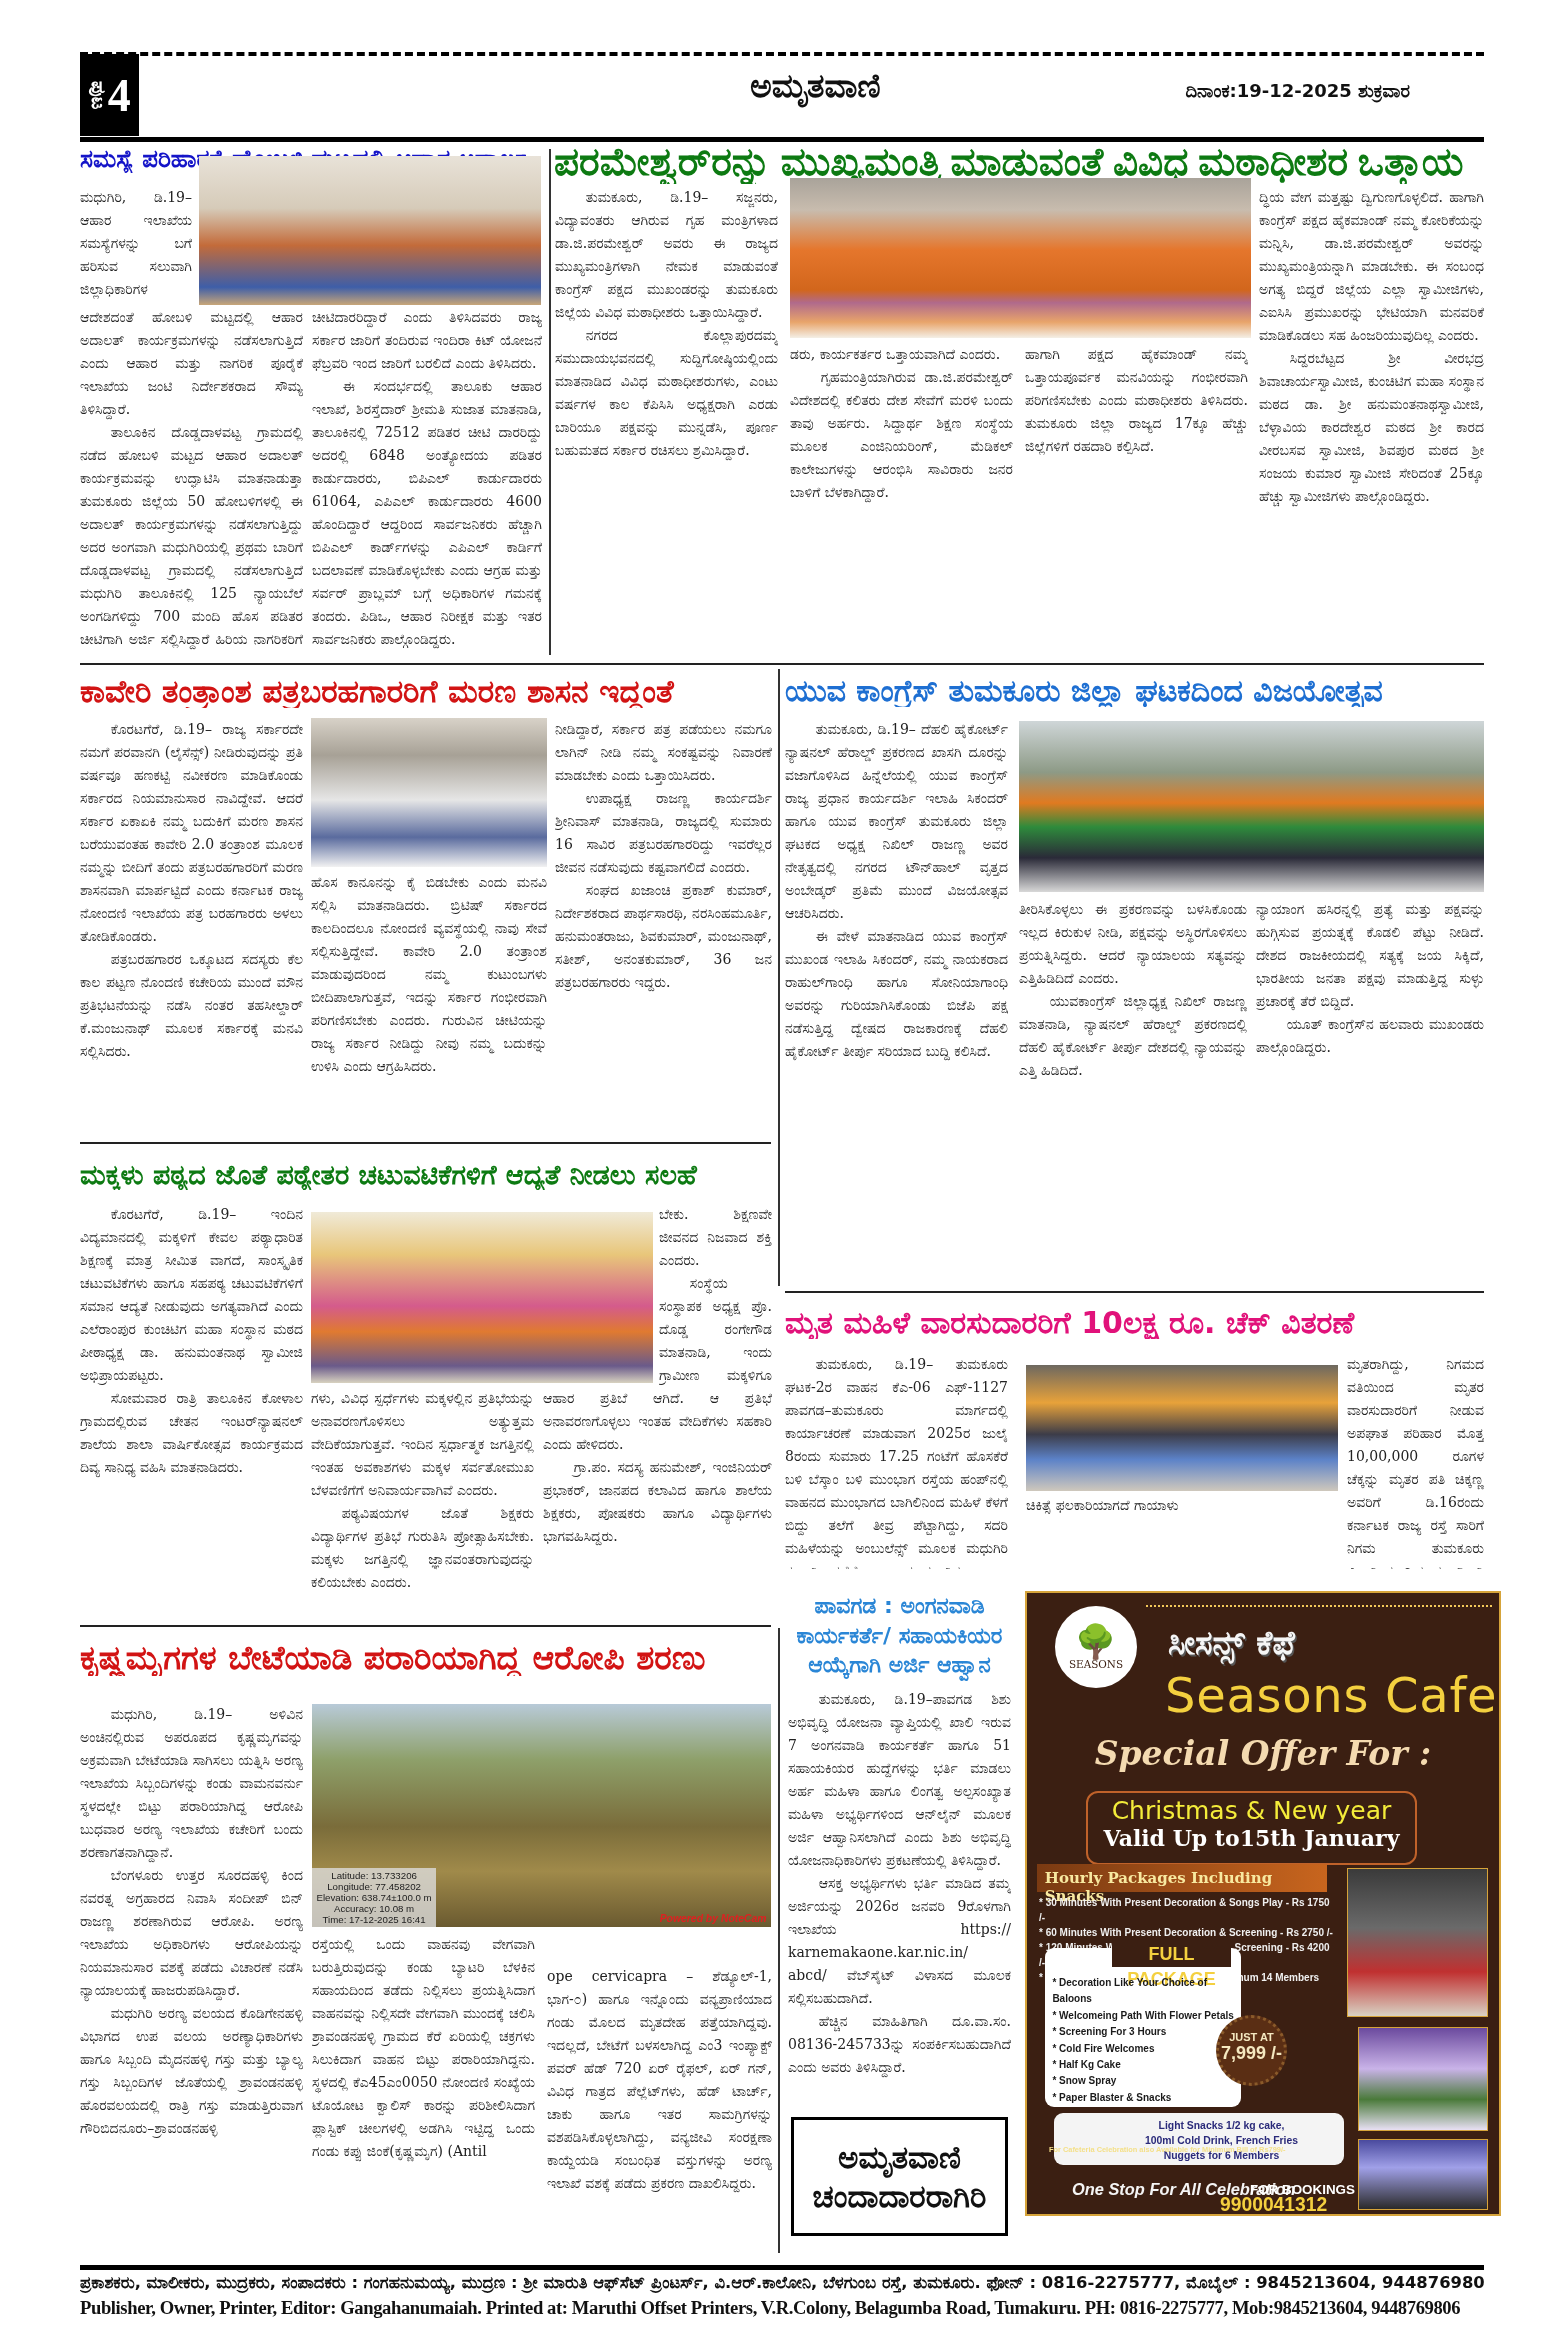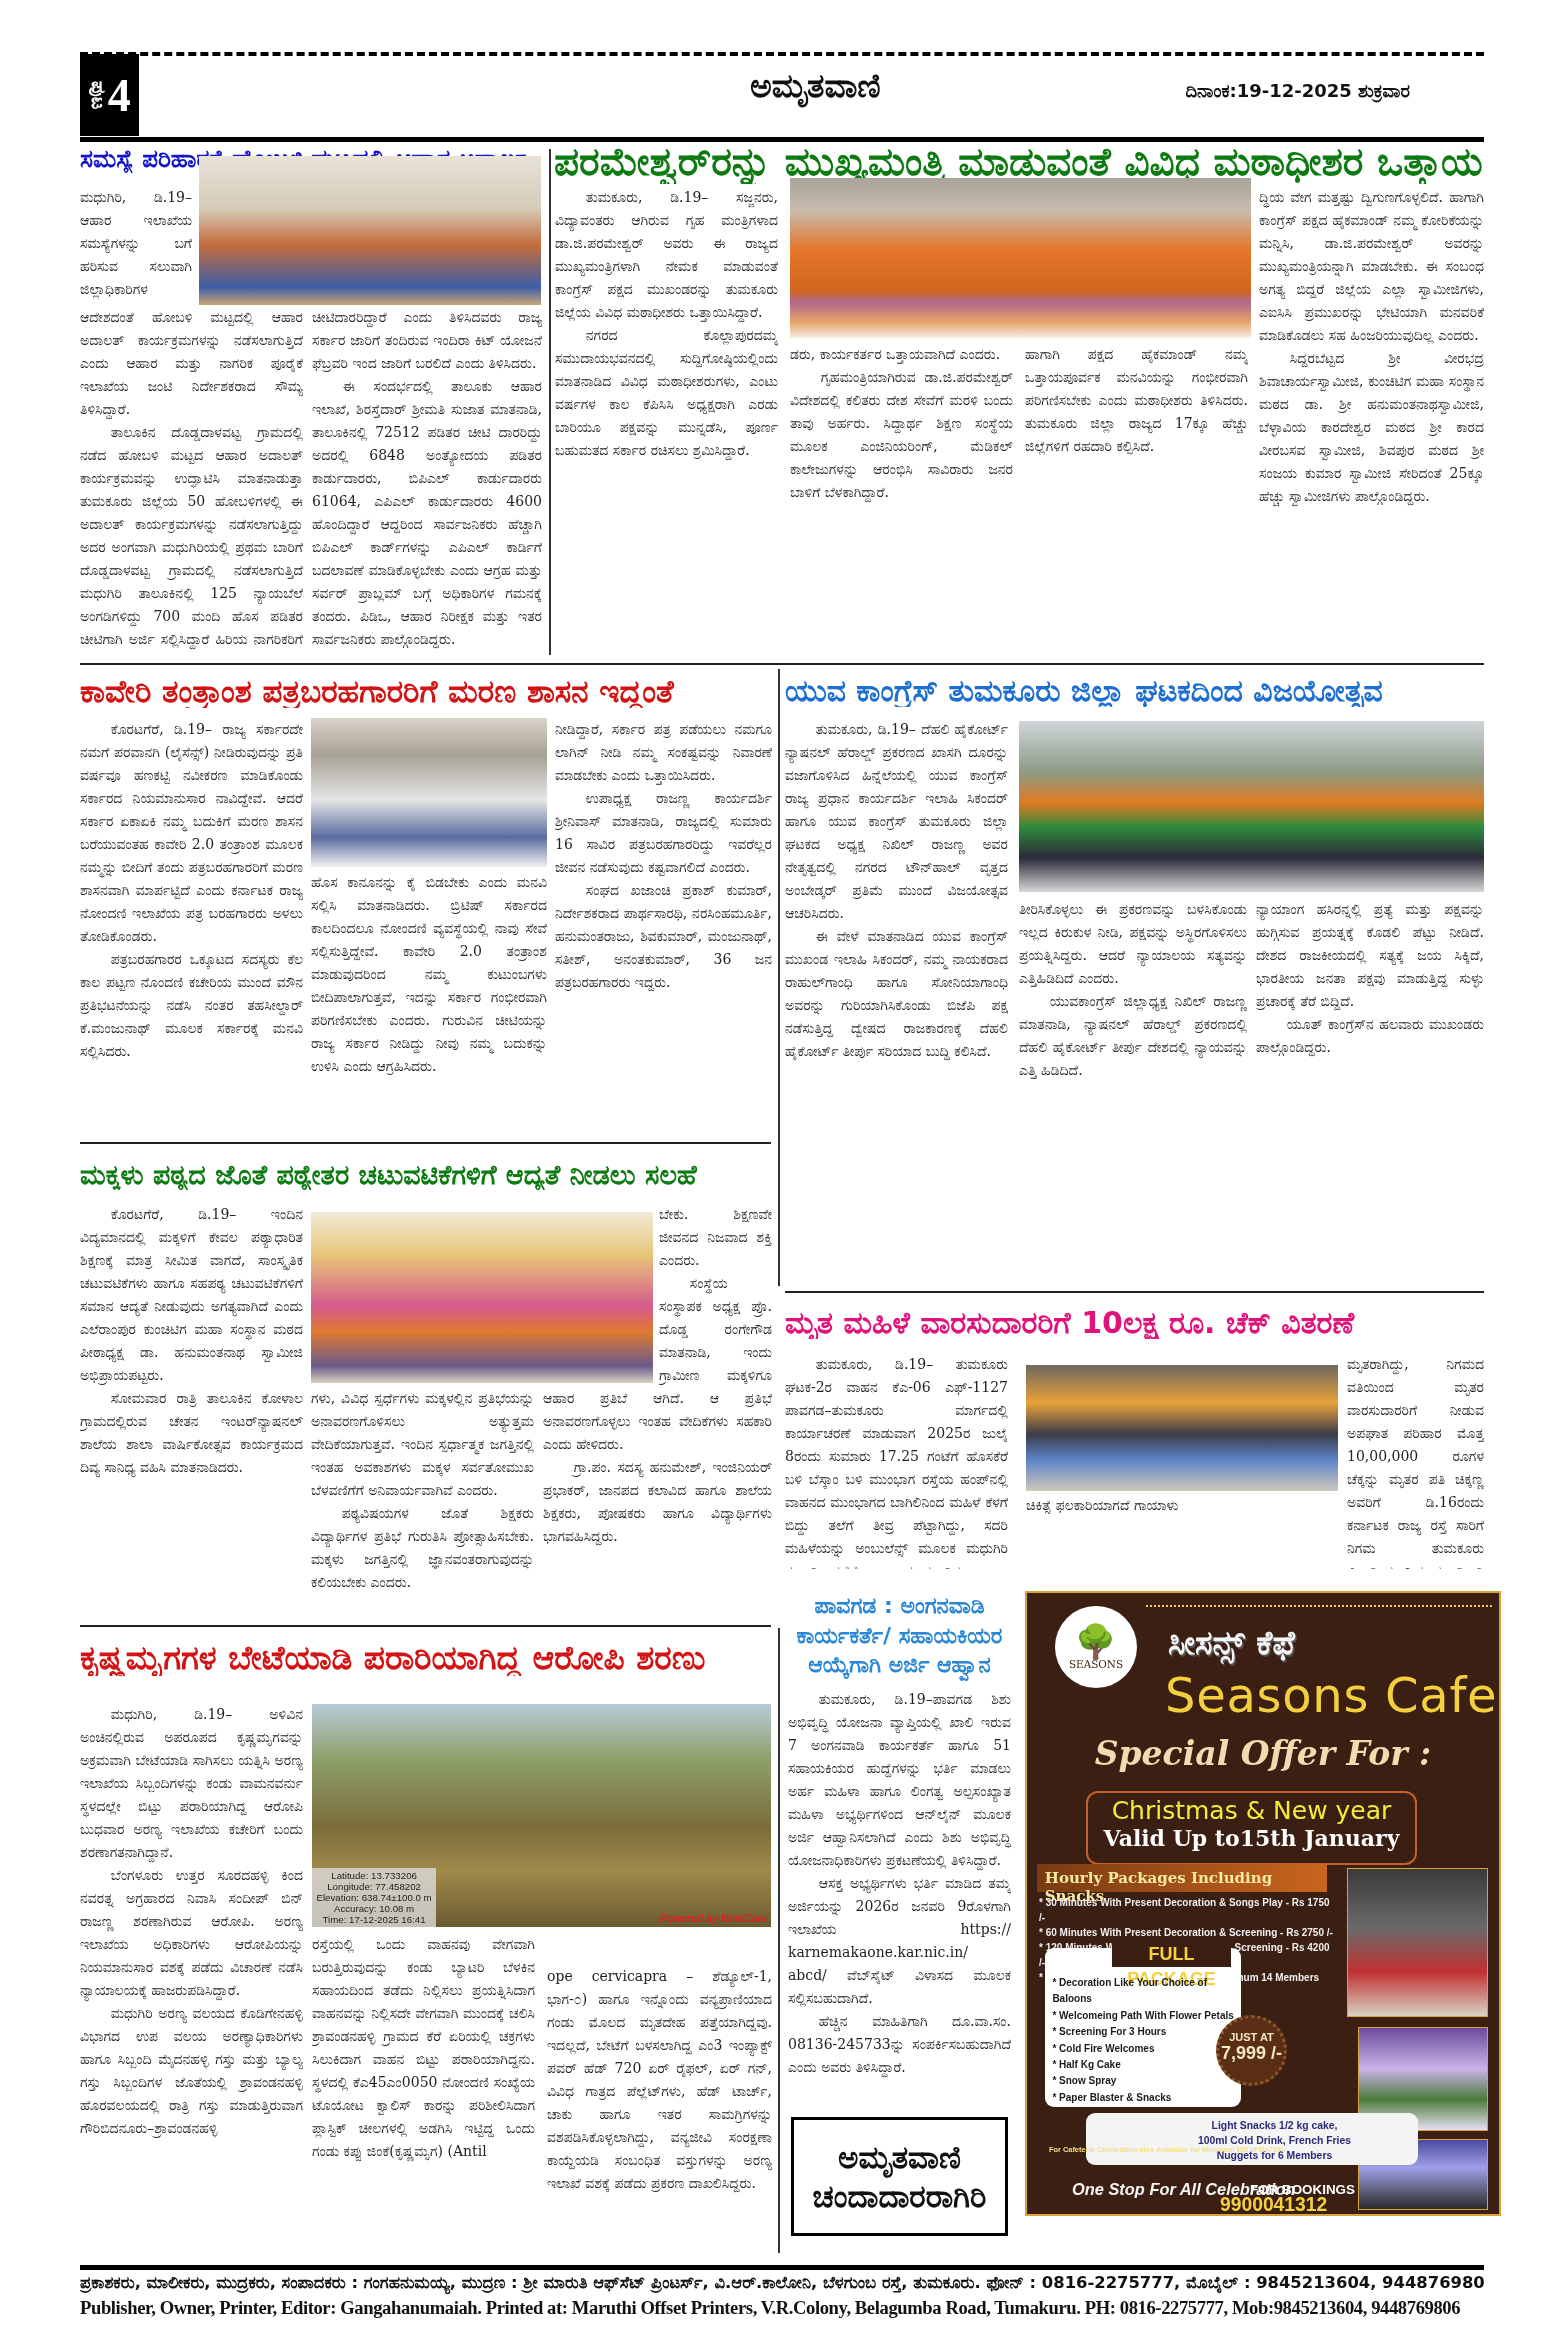--- a/index.html
+++ b/index.html
@@ -53,21 +53,21 @@
   .ad .hourly-list { position: absolute; left: 12px; top: 302px; width: 297px; font-family: "Liberation Sans", sans-serif; font-weight: bold; font-size: 10px; line-height: 15px; color: #f0f0f0; }
   .ad .pic1 { position: absolute; left: 320px; top: 275px; width: 141px; height: 149px; background: linear-gradient(180deg, #3a3a3a, #6a6a6a 40%, #c03030 70%, #d9d2c4); border: 1.5px solid #d6a43a; }
   .ad .pic2 { position: absolute; left: 331px; top: 434px; width: 130px; height: 104px; background: linear-gradient(180deg, #6b4a9e, #c9b3e8 40%, #4a7a3a 70%, #e8e0f4); border: 1.5px solid #d6a43a; }
   .ad .pic3 { position: absolute; left: 331px; top: 546px; width: 130px; height: 71px; background: linear-gradient(180deg, #4a4a9e, #a0a0e8 40%, #2a2a2a); border: 1.5px solid #d6a43a; }
   .ad .full-box { position: absolute; left: 18px; top: 355px; width: 196px; height: 159px; background: #fff; border-radius: 9px; color: #111; }
   .ad .full-title { position: absolute; left: 67px; top: -6px; width: 119px; height: 25px; background: #3b1f12; color: #f4d03f; font-family: "Liberation Sans", sans-serif; font-weight: bold; font-size: 18px; text-align: center; line-height: 25px; }
   .ad .full-list { position: absolute; left: 7.4px; top: 27px; font-family: "Liberation Sans", sans-serif; font-weight: bold; font-size: 10px; line-height: 16.4px; color: #1a1a1a; }
   .ad .badge { position: absolute; left: 171px; top: 67px; width: 71px; height: 71px; border-radius: 50%; background: #5a2e14; border: 3px dotted #8a5a2a; color: #f4e8c0; text-align: center; font-family: "Liberation Sans", sans-serif; font-weight: bold; }
   .ad .badge .b1 { font-size: 11px; margin-top: 13.4px; }
   .ad .badge .b2 { font-size: 18px; }
-  .ad .snack-box { position: absolute; left: 27px; top: 520px; width: 332px; height: 52px; background: #f4f4f4; border-radius: 9px; text-align: center; font-family: "Liberation Sans", sans-serif; font-weight: bold; font-size: 10.4px; line-height: 15px; color: #2a2a7a; padding-top: 4.5px; padding-left: 45px; margin-left: 32px; }
+  .ad .snack-box { position: absolute; left: 27px; top: 520px; width: 290px; height: 52px; background: #f4f4f4; border-radius: 9px; text-align: center; font-family: "Liberation Sans", sans-serif; font-weight: bold; font-size: 10.4px; line-height: 15px; color: #2a2a7a; padding-top: 4.5px; padding-left: 45px; }
   .ad .cafe-note { position: absolute; left: 22px; top: 580px; font-size: 7.4px; font-weight: bold; color: #f4e08a; }
   .ad .one-stop { position: absolute; left: 45px; top: 590px; font-family: "Liberation Sans", sans-serif; font-weight: bold; font-style: italic; font-size: 16.4px; color: #f4f4f4; }
   .footer-line { left: 80px; top: 2265px; width: 1404px; height: 4.5px; background: #000; }
   .footer-kn { position: absolute; left: 80px; top: 2272px; width: 1404px; font-family: "DejaVu Sans", sans-serif; font-weight: bold; font-size: 16.4px; line-height: 22px; white-space: nowrap; overflow: hidden; }
   .footer-en { position: absolute; left: 80px; top: 2297px; width: 1404px; font-family: "Liberation Serif", serif; font-weight: bold; font-size: 18.6px; line-height: 22px; white-space: nowrap; overflow: hidden; letter-spacing: -0.4px; }
 </style>
 </head>
 <body>
 
 <div class="abs dash-top"></div>
@@ -89,21 +89,21 @@
 <div class="col" style="left:80px;top:306px;width:223px;height:349px;">
   <p class="noind">ಆದೇಶದಂತೆ ಹೋಬಳಿ ಮಟ್ಟದಲ್ಲಿ ಆಹಾರ ಅದಾಲತ್ ಕಾರ್ಯಕ್ರಮಗಳನ್ನು ನಡೆಸಲಾಗುತ್ತಿದೆ ಎಂದು ಆಹಾರ ಮತ್ತು ನಾಗರಿಕ ಪೂರೈಕೆ ಇಲಾಖೆಯ ಜಂಟಿ ನಿರ್ದೇಶಕರಾದ ಸೌಮ್ಯ ತಿಳಿಸಿದ್ದಾರೆ.</p>
   <p>ತಾಲೂಕಿನ ದೊಡ್ಡದಾಳವಟ್ಟ ಗ್ರಾಮದಲ್ಲಿ ನಡೆದ ಹೋಬಳಿ ಮಟ್ಟದ ಆಹಾರ ಅದಾಲತ್ ಕಾರ್ಯಕ್ರಮವನ್ನು ಉದ್ಘಾಟಿಸಿ ಮಾತನಾಡುತ್ತಾ ತುಮಕೂರು ಜಿಲ್ಲೆಯ 50 ಹೋಬಳಿಗಳಲ್ಲಿ ಈ ಅದಾಲತ್ ಕಾರ್ಯಕ್ರಮಗಳನ್ನು ನಡೆಸಲಾಗುತ್ತಿದ್ದು ಅದರ ಅಂಗವಾಗಿ ಮಧುಗಿರಿಯಲ್ಲಿ ಪ್ರಥಮ ಬಾರಿಗೆ ದೊಡ್ಡದಾಳವಟ್ಟ ಗ್ರಾಮದಲ್ಲಿ ನಡೆಸಲಾಗುತ್ತಿದೆ ಮಧುಗಿರಿ ತಾಲೂಕಿನಲ್ಲಿ 125 ನ್ಯಾಯಬೆಲೆ ಅಂಗಡಿಗಳಿದ್ದು 700 ಮಂದಿ ಹೊಸ ಪಡಿತರ ಚೀಟಿಗಾಗಿ ಅರ್ಜಿ ಸಲ್ಲಿಸಿದ್ದಾರೆ ಹಿರಿಯ ನಾಗರಿಕರಿಗೆ ಮನೆ ಬಾಗಿಲಿಗೆ ಆಹಾರ ವಿತರಿಸುವ ಯೋಜನೆ ಅನ್ವಯ ತಾಲೂಕಿನಲ್ಲಿ 260 ಪಡಿತರ</p>
 </div>
 <div class="col" style="left:312px;top:306px;width:230px;height:349px;">
   <p class="noind">ಚೀಟಿದಾರರಿದ್ದಾರೆ ಎಂದು ತಿಳಿಸಿದವರು ರಾಜ್ಯ ಸರ್ಕಾರ ಜಾರಿಗೆ ತಂದಿರುವ ಇಂದಿರಾ ಕಿಟ್ ಯೋಜನೆ ಫೆಬ್ರವರಿ ಇಂದ ಜಾರಿಗೆ ಬರಲಿದೆ ಎಂದು ತಿಳಿಸಿದರು.</p>
   <p>ಈ ಸಂದರ್ಭದಲ್ಲಿ ತಾಲೂಕು ಆಹಾರ ಇಲಾಖೆ, ಶಿರಸ್ತೆದಾರ್ ಶ್ರೀಮತಿ ಸುಜಾತ ಮಾತನಾಡಿ, ತಾಲೂಕಿನಲ್ಲಿ 72512 ಪಡಿತರ ಚೀಟಿ ದಾರರಿದ್ದು ಅದರಲ್ಲಿ 6848 ಅಂತ್ಯೋದಯ ಪಡಿತರ ಕಾರ್ಡುದಾರರು, ಬಿಪಿಎಲ್ ಕಾರ್ಡುದಾರರು 61064, ಎಪಿಎಲ್ ಕಾರ್ಡುದಾರರು 4600 ಹೊಂದಿದ್ದಾರೆ ಆದ್ದರಿಂದ ಸಾರ್ವಜನಿಕರು ಹೆಚ್ಚಾಗಿ ಬಿಪಿಎಲ್ ಕಾರ್ಡ್‌ಗಳನ್ನು ಎಪಿಎಲ್ ಕಾರ್ಡಿಗೆ ಬದಲಾವಣೆ ಮಾಡಿಕೊಳ್ಳಬೇಕು ಎಂದು ಆಗ್ರಹ ಮತ್ತು ಸರ್ವರ್ ಪ್ರಾಬ್ಲಮ್ ಬಗ್ಗೆ ಅಧಿಕಾರಿಗಳ ಗಮನಕ್ಕೆ ತಂದರು. ಪಿಡಿಒ, ಆಹಾರ ನಿರೀಕ್ಷಕ ಮತ್ತು ಇತರ ಸಾರ್ವಜನಿಕರು ಪಾಲ್ಗೊಂಡಿದ್ದರು.</p>
 </div>
 <div class="vrule" style="left:549px;top:149px;height:506px;"></div>
 
-<div class="headline h-green" style="left:554px;top:141px;font-size:39px;width:929px;">ಪರಮೇಶ್ವರ್‌ರನ್ನು ಮುಖ್ಯಮಂತ್ರಿ ಮಾಡುವಂತೆ ವಿವಿಧ ಮಠಾಧೀಶರ ಒತ್ತಾಯ</div>
+<div class="headline h-green" style="left:554px;top:141px;font-size:39px;width:929px;font-family:Liberation Serif, serif;">ಪರಮೇಶ್ವರ್‌ರನ್ನು ಮುಖ್ಯಮಂತ್ರಿ ಮಾಡುವಂತೆ ವಿವಿಧ ಮಠಾಧೀಶರ ಒತ್ತಾಯ</div>
 <div class="col" style="left:555px;top:186px;width:223px;height:468px;">
   <p>ತುಮಕೂರು, ಡಿ.19– ಸಜ್ಜನರು, ವಿದ್ಯಾವಂತರು ಆಗಿರುವ ಗೃಹ ಮಂತ್ರಿಗಳಾದ ಡಾ.ಜಿ.ಪರಮೇಶ್ವರ್ ಅವರು ಈ ರಾಜ್ಯದ ಮುಖ್ಯಮಂತ್ರಿಗಳಾಗಿ ನೇಮಕ ಮಾಡುವಂತೆ ಕಾಂಗ್ರೆಸ್ ಪಕ್ಷದ ಮುಖಂಡರನ್ನು ತುಮಕೂರು ಜಿಲ್ಲೆಯ ವಿವಿಧ ಮಠಾಧೀಶರು ಒತ್ತಾಯಿಸಿದ್ದಾರೆ.</p>
   <p>ನಗರದ ಕೊಲ್ಲಾಪುರದಮ್ಮ ಸಮುದಾಯಭವನದಲ್ಲಿ ಸುದ್ದಿಗೋಷ್ಠಿಯಲ್ಲಿಂದು ಮಾತನಾಡಿದ ವಿವಿಧ ಮಠಾಧೀಶರುಗಳು, ಎಂಟು ವರ್ಷಗಳ ಕಾಲ ಕೆಪಿಸಿಸಿ ಅಧ್ಯಕ್ಷರಾಗಿ ಎರಡು ಬಾರಿಯೂ ಪಕ್ಷವನ್ನು ಮುನ್ನಡೆಸಿ, ಪೂರ್ಣ ಬಹುಮತದ ಸರ್ಕಾರ ರಚಿಸಲು ಶ್ರಮಿಸಿದ್ದಾರೆ.</p>
 </div>
 <div class="photo ph-swamis" style="left:790px;top:178px;width:461px;height:160px;"></div>
 <div class="col" style="left:790px;top:343px;width:223px;height:312px;">
   <p class="noind">ಡರು, ಕಾರ್ಯಕರ್ತರ ಒತ್ತಾಯವಾಗಿದೆ ಎಂದರು.</p>
   <p>ಗೃಹಮಂತ್ರಿಯಾಗಿರುವ ಡಾ.ಜಿ.ಪರಮೇಶ್ವರ್ ವಿದೇಶದಲ್ಲಿ ಕಲಿತರು ದೇಶ ಸೇವೆಗೆ ಮರಳಿ ಬಂದು ತಾವು ಅರ್ಹರು. ಸಿದ್ದಾರ್ಥ ಶಿಕ್ಷಣ ಸಂಸ್ಥೆಯ ಮೂಲಕ ಎಂಜಿನಿಯರಿಂಗ್, ಮೆಡಿಕಲ್ ಕಾಲೇಜುಗಳನ್ನು ಆರಂಭಿಸಿ ಸಾವಿರಾರು ಜನರ ಬಾಳಿಗೆ ಬೆಳಕಾಗಿದ್ದಾರೆ.</p>
 </div>
 <div class="col" style="left:1025px;top:343px;width:223px;height:312px;">

